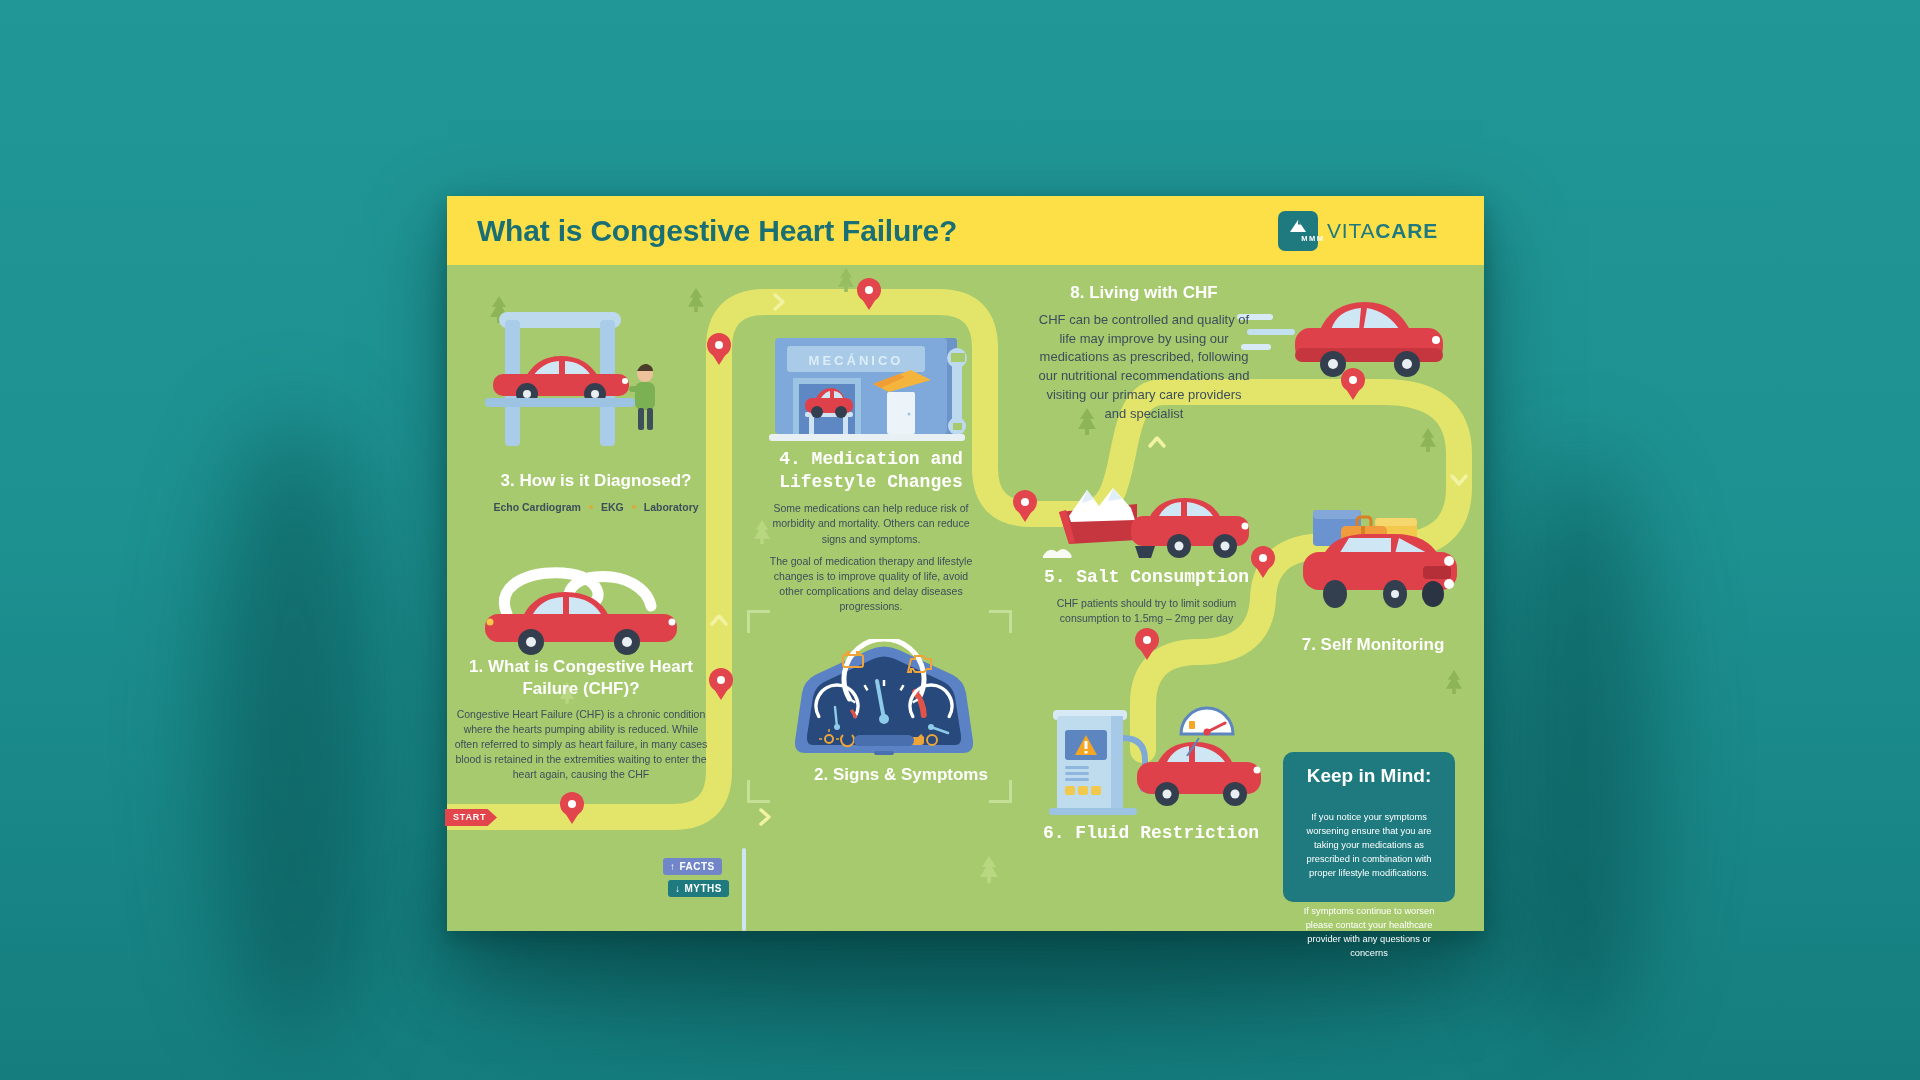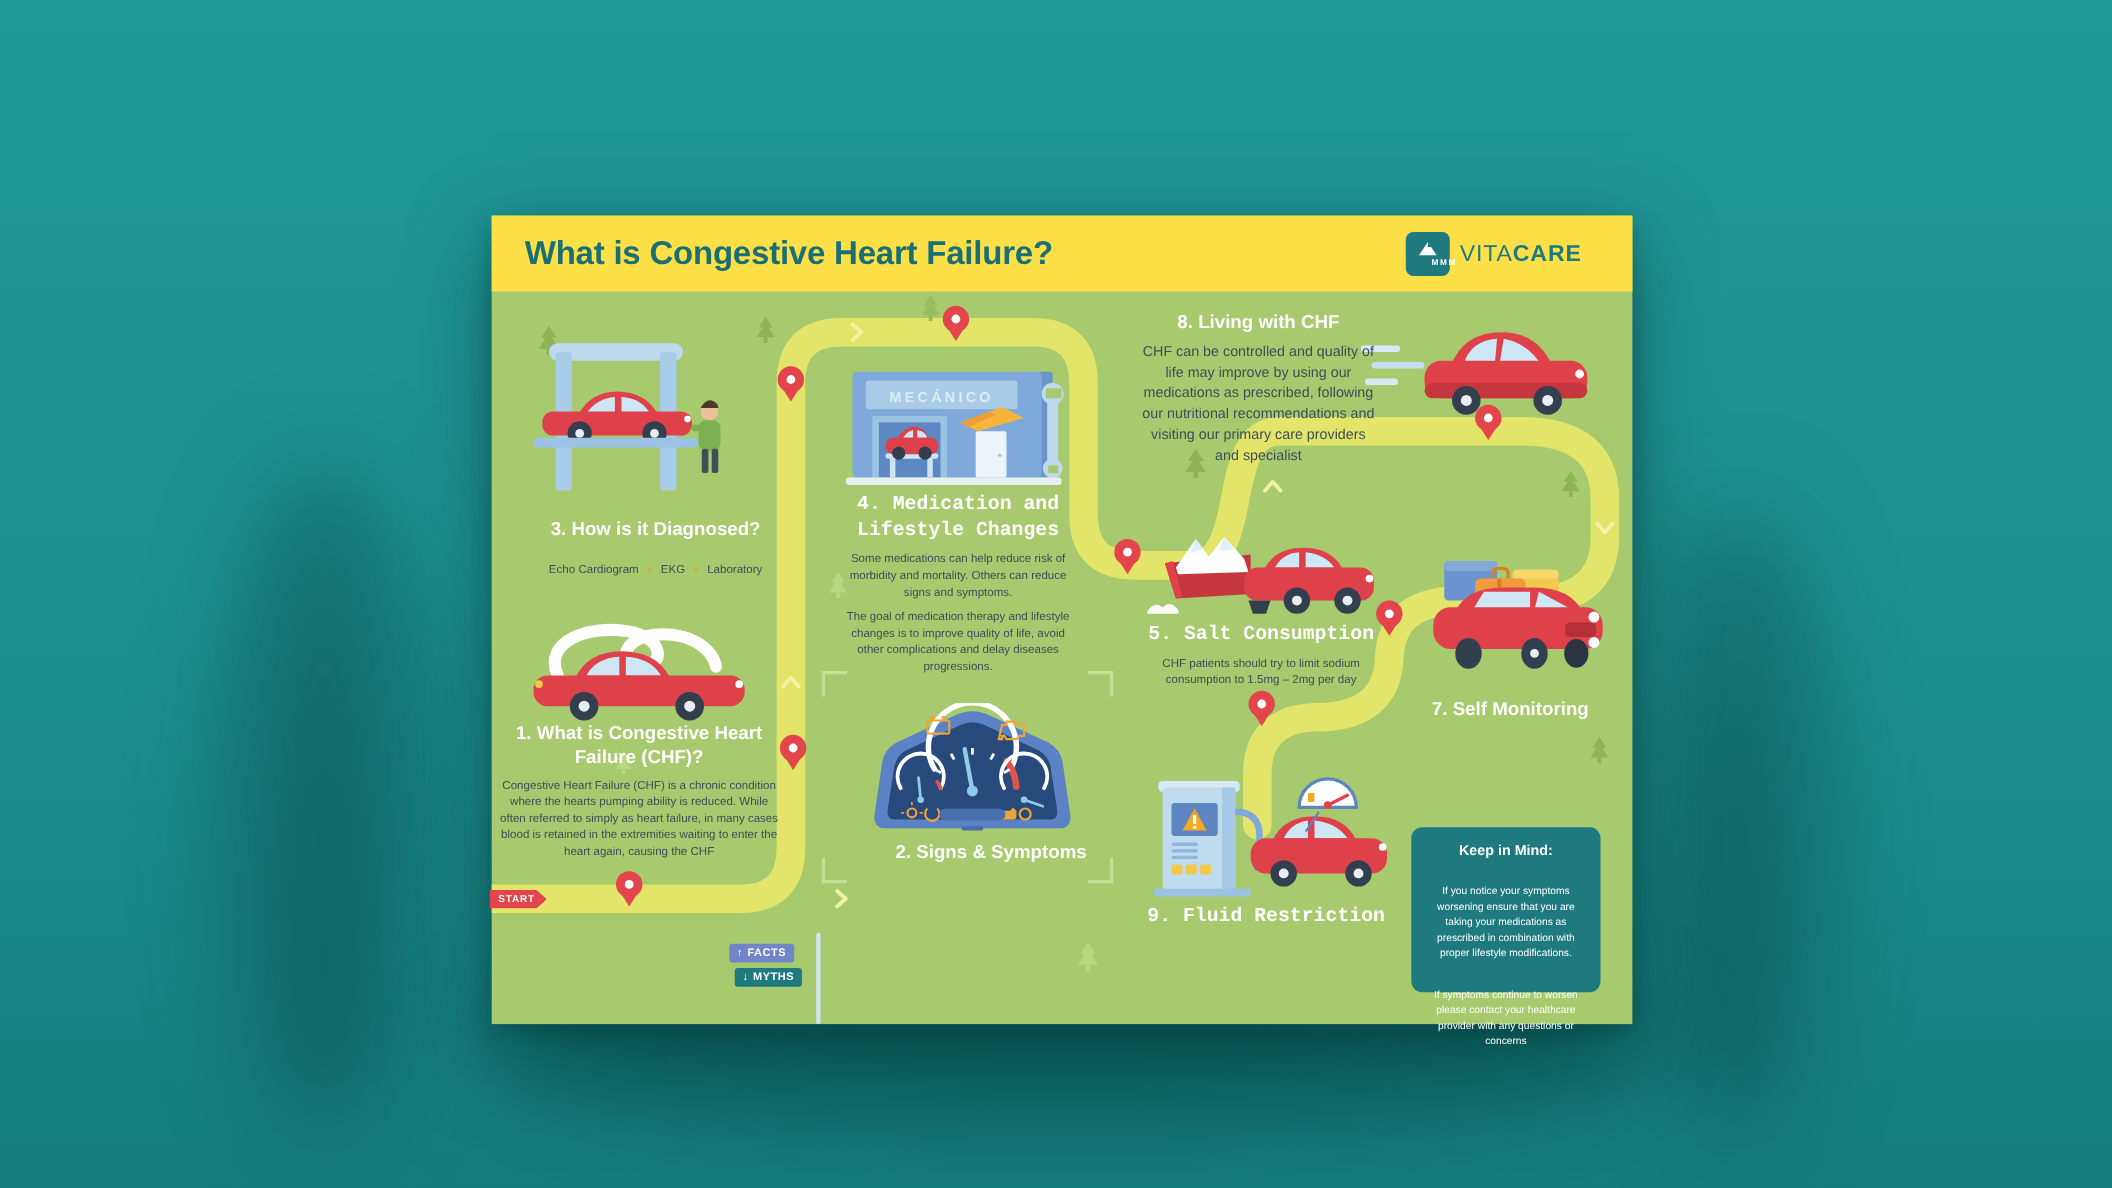--- a/index.html
+++ b/index.html
@@ -35,26 +35,26 @@
   .pin{position:absolute;width:26px;height:33px;z-index:4;}
   .pin .head{position:absolute;left:1px;top:0;width:24px;height:24px;border-radius:50%;background:#e2454c;}
   .pin .dot{position:absolute;left:9px;top:8px;width:8px;height:8px;border-radius:50%;background:#fff;}
   .pin .tip{position:absolute;left:6px;top:21px;width:0;height:0;border-left:7px solid transparent;border-right:7px solid transparent;border-top:11px solid #e2454c;}
 
   .sec{position:absolute;z-index:5;text-align:center;}
   .sec-title{color:#fff;font-weight:800;font-size:17px;line-height:1.28;}
   .sec-title.lg{font-size:18px;font-family:Liberation Mono, monospace;}
   .sec-body{color:#3d4e5a;font-size:10.5px;line-height:1.45;margin-top:7px;}
   .sec-body.sm{font-size:13px;}
-  .diag-items{display:flex;justify-content:center;align-items:center;gap:8px;margin-top:20px;color:#3d4e5a;font-size:10.5px;}
+  .diag-items{display:flex;justify-content:center;align-items:center;gap:8px;margin-top:9px;color:#3d4e5a;font-size:10.5px;font-weight:bold;}
   .dot-sep{width:4px;height:4px;border-radius:50%;background:#dca93c;display:inline-block;}
 
   .keep-box{position:absolute;left:836px;top:556px;width:172px;height:150px;background:#1e7a7f;border-radius:10px;
     z-index:5;color:#fff;text-align:center;padding:13px 11px;box-sizing:border-box;}
-  .keep-title{font-size:13px;font-weight:800;}
+  .keep-title{font-size:19px;font-weight:800;}
   .keep-body{font-size:9.3px;line-height:1.5;margin-top:24px;}
 
   .start-flag{position:absolute;left:-2px;top:613px;width:52px;height:17px;background:#e2454c;z-index:5;
     clip-path:polygon(0 0,82% 0,100% 50%,82% 100%,0 100%);color:#fff;font-size:9px;font-weight:800;
     letter-spacing:.8px;line-height:17px;padding-left:8px;box-sizing:border-box;}
 
   .sign-pole{position:absolute;left:295px;top:652px;width:4px;height:83px;background:#cfe6f2;border-radius:2px;z-index:4;}
   .road-sign{position:absolute;z-index:5;color:#fff;font-size:10px;font-weight:800;letter-spacing:.5px;
     border-radius:3px;padding:3px 7px;display:flex;align-items:center;gap:4px;}
   .sign-facts{left:216px;top:662px;background:#7186c9;}
@@ -410,21 +410,21 @@
   <div class="sec" style="left:592px;top:370px;width:215px">
     <div class="sec-title lg">5. Salt Consumption</div>
     <div class="sec-body">CHF patients should try to limit sodium consumption to 1.5mg – 2mg per day</div>
   </div>
 
   <div class="sec" style="left:828px;top:438px;width:196px">
     <div class="sec-title">7. Self Monitoring</div>
   </div>
 
   <div class="sec" style="left:590px;top:626px;width:228px">
-    <div class="sec-title lg">9. Fluid Restriction</div>
+    <div class="sec-title lg">6. Fluid Restriction</div>
   </div>
 
   <div class="keep-box">
     <div class="keep-title">Keep in Mind:</div>
     <div class="keep-body">If you notice your symptoms worsening ensure that you are taking your medications as prescribed in combination with proper lifestyle modifications.</div>
     <div class="keep-body">If symptoms continue to worsen please contact your healthcare provider with any questions or concerns</div>
   </div>
 
   <div class="start-flag">START</div>
 

